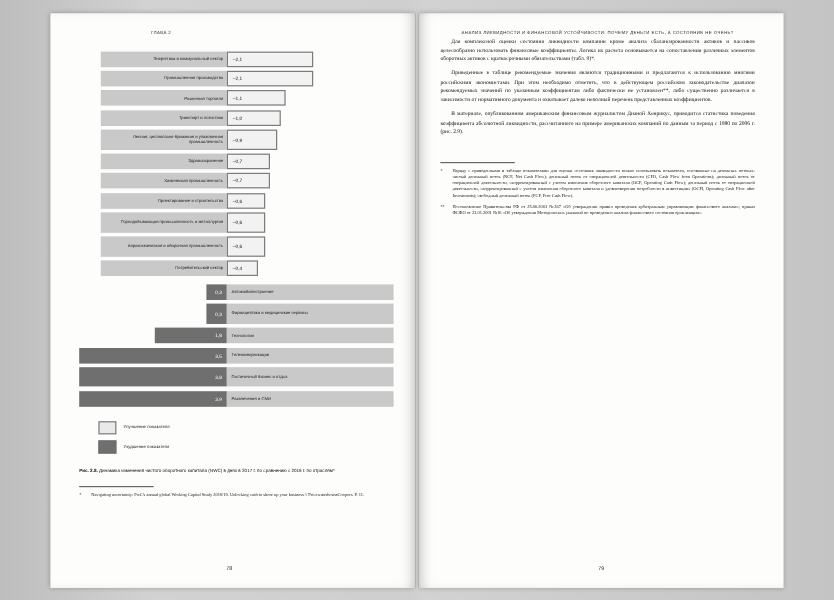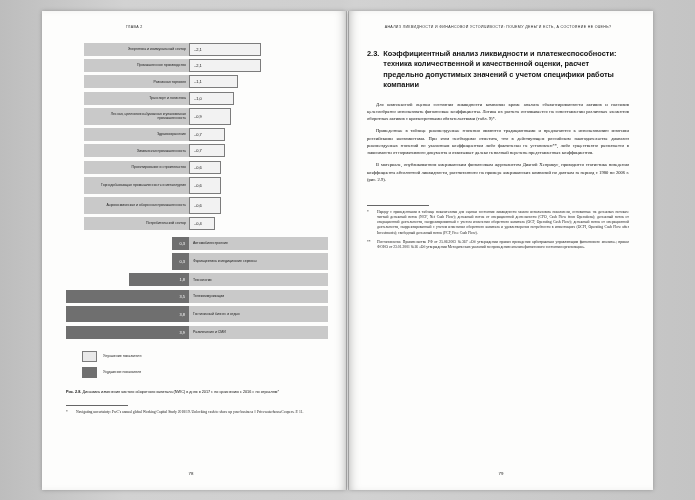--- a/index.html
+++ b/index.html
@@ -218,24 +218,20 @@
 
     <div class="pagenum lft">78</div>
   </div>
 
   <div class="gutter"></div>
 
   <div class="page page-right">
 
     <div class="runhead right">АНАЛИЗ ЛИКВИДНОСТИ И ФИНАНСОВОЙ УСТОЙЧИВОСТИ: ПОЧЕМУ ДЕНЬГИ ЕСТЬ, А СОСТОЯНИЕ НЕ ОЧЕНЬ?</div>
 
-    <div class="h2">
-      <span class="num">2.3.</span>
-      <span>Коэффициентный анализ ликвидности и платежеспособности: техника количественной и качественной оценки, расчет предельно допустимых значений с учетом специфики работы компании</span>
-    </div>
 
     <p class="body">Для комплексной оценки состояния ликвидности компании кроме анализа сбалансированности активов и пассивов целесообразно использовать финансовые коэффициенты. Логика их расчета основывается на сопоставлении различных элементов оборотных активов с краткосрочными обязательствами (табл. 9)*.</p>
     <p class="body">Приведенные в таблице рекомендуемые значения являются традиционными и предлагаются к использованию многими российскими экономистами. При этом необходимо отметить, что в действующем российском законодательстве диапазон рекомендуемых значений по указанным коэффициентам либо фактически не установлен**, либо существенно различается в зависимости от нормативного документа и охватывает далеко неполный перечень представленных коэффициентов.</p>
     <p class="body">В материале, опубликованном американским финансовым журналистом Дианой Хенрикус, приводится статистика поведения коэффициента абсолютной ликвидности, рассчитанного на примере американских компаний по данным за период с 1980 по 2006 г. (рис. 2.9).</p>
 
     <div class="rule" style="margin-top:22px"></div>
     <div class="fn" style="margin-bottom:4px">
       <span class="mark">*</span>
       <span class="txt">Наряду с приведенными в таблице показателями для оценки состояния ликвидности можно использовать показатели, основанные на денежных потоках: чистый денежный поток (NCF, Net Cash Flow); денежный поток от операционной деятельности (CFO, Cash Flow from Operations); денежный поток от операционной деятельности, скорректированный с учетом изменения оборотного капитала (OCF, Operating Cash Flow); денежный поток от операционной деятельности, скорректированный с учетом изменения оборотного капитала и удовлетворения потребности в инвестициях (OCFI, Operating Cash Flow after Investments); свободный денежный поток (FCF, Free Cash Flow).</span>
     </div>

